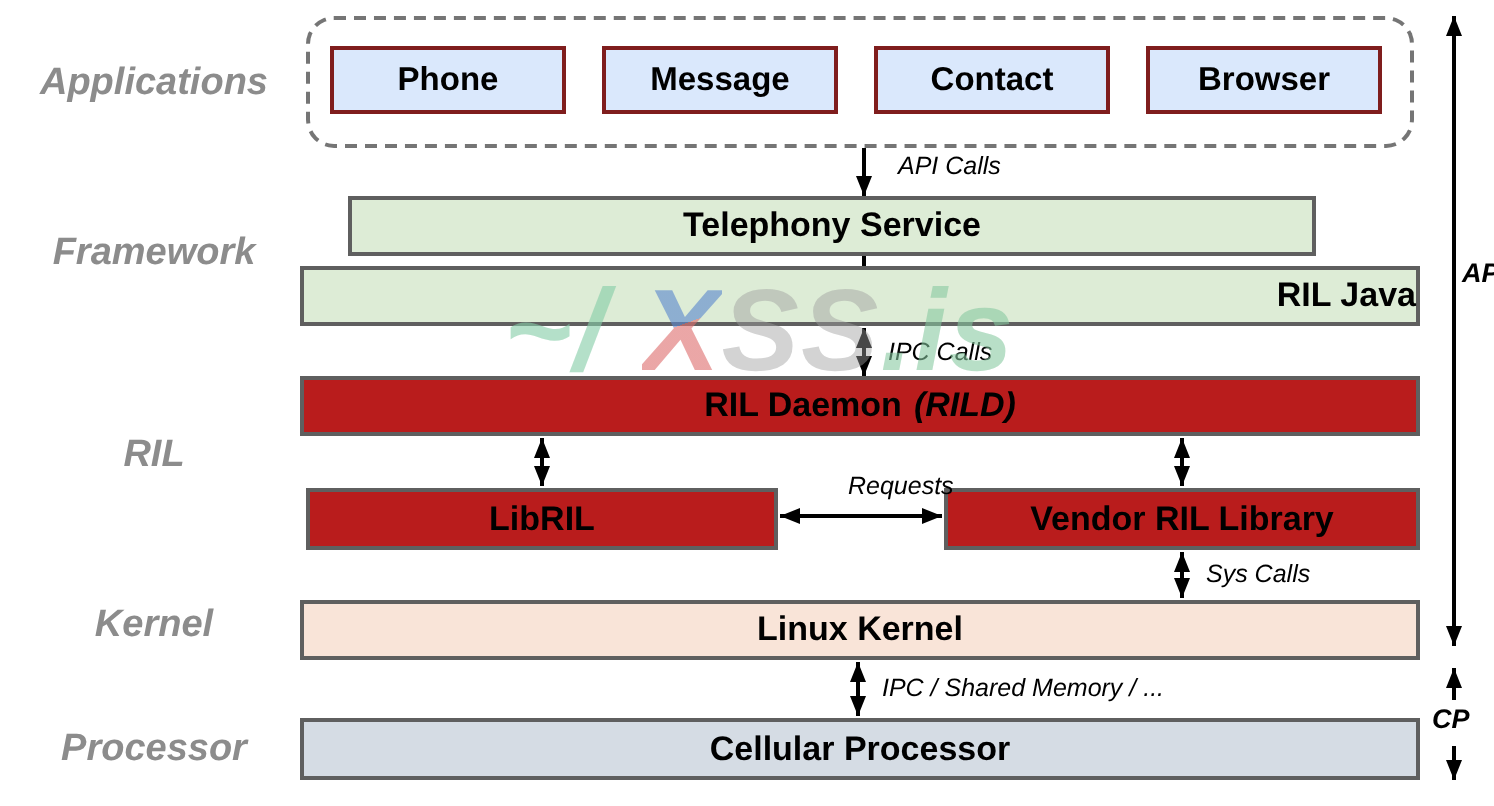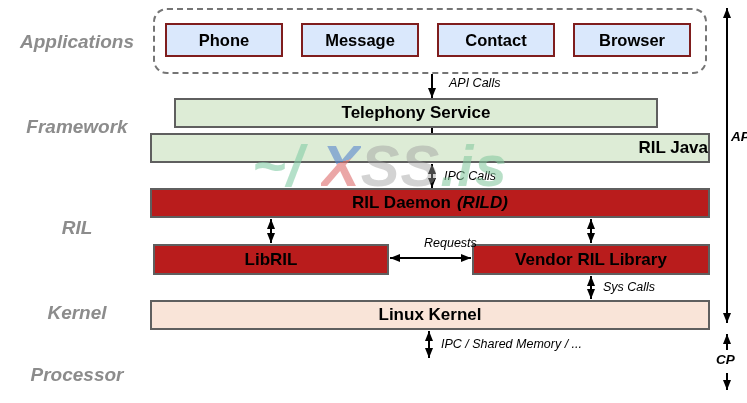--- a/index.html
+++ b/index.html
@@ -114,20 +114,23 @@
   <div class="box yellow" style="left:153px;top:244px;width:236px;height:31px;">
       <span>LibRIL</span>
     </div>
   <div class="box yellow" style="left:472px;top:244px;width:238px;height:31px;text-align:right;">
       <span>Vendor RIL Library</span>
     </div>
 
   <div class="box pink" style="left:150px;top:300px;width:560px;height:30px;">
       <span>Linux Kernel</span>
     </div>
+  <div class="box bluegray" style="left:150px;top:359px;width:560px;height:31px;">
+      <span>Cellular Processor</span>
+    </div>
 
   <div class="varrow h-down" style="left:431px;top:74px;height:24px;"></div>
   <div class="connector" style="left:431px;top:128px;height:5px;"></div>
   <div class="varrow h-up h-down" style="left:431px;top:164px;height:24px;"></div>
   <div class="varrow h-up h-down" style="left:270px;top:219px;height:24px;"></div>
   <div class="varrow h-up h-down" style="left:590px;top:219px;height:24px;"></div>
   <div class="varrow h-up h-down" style="left:590px;top:276px;height:23px;"></div>
   <div class="varrow h-up h-down" style="left:428px;top:331px;height:27px;"></div>
 
   <div class="harrow" style="left:390px;top:257px;width:81px;"></div>

